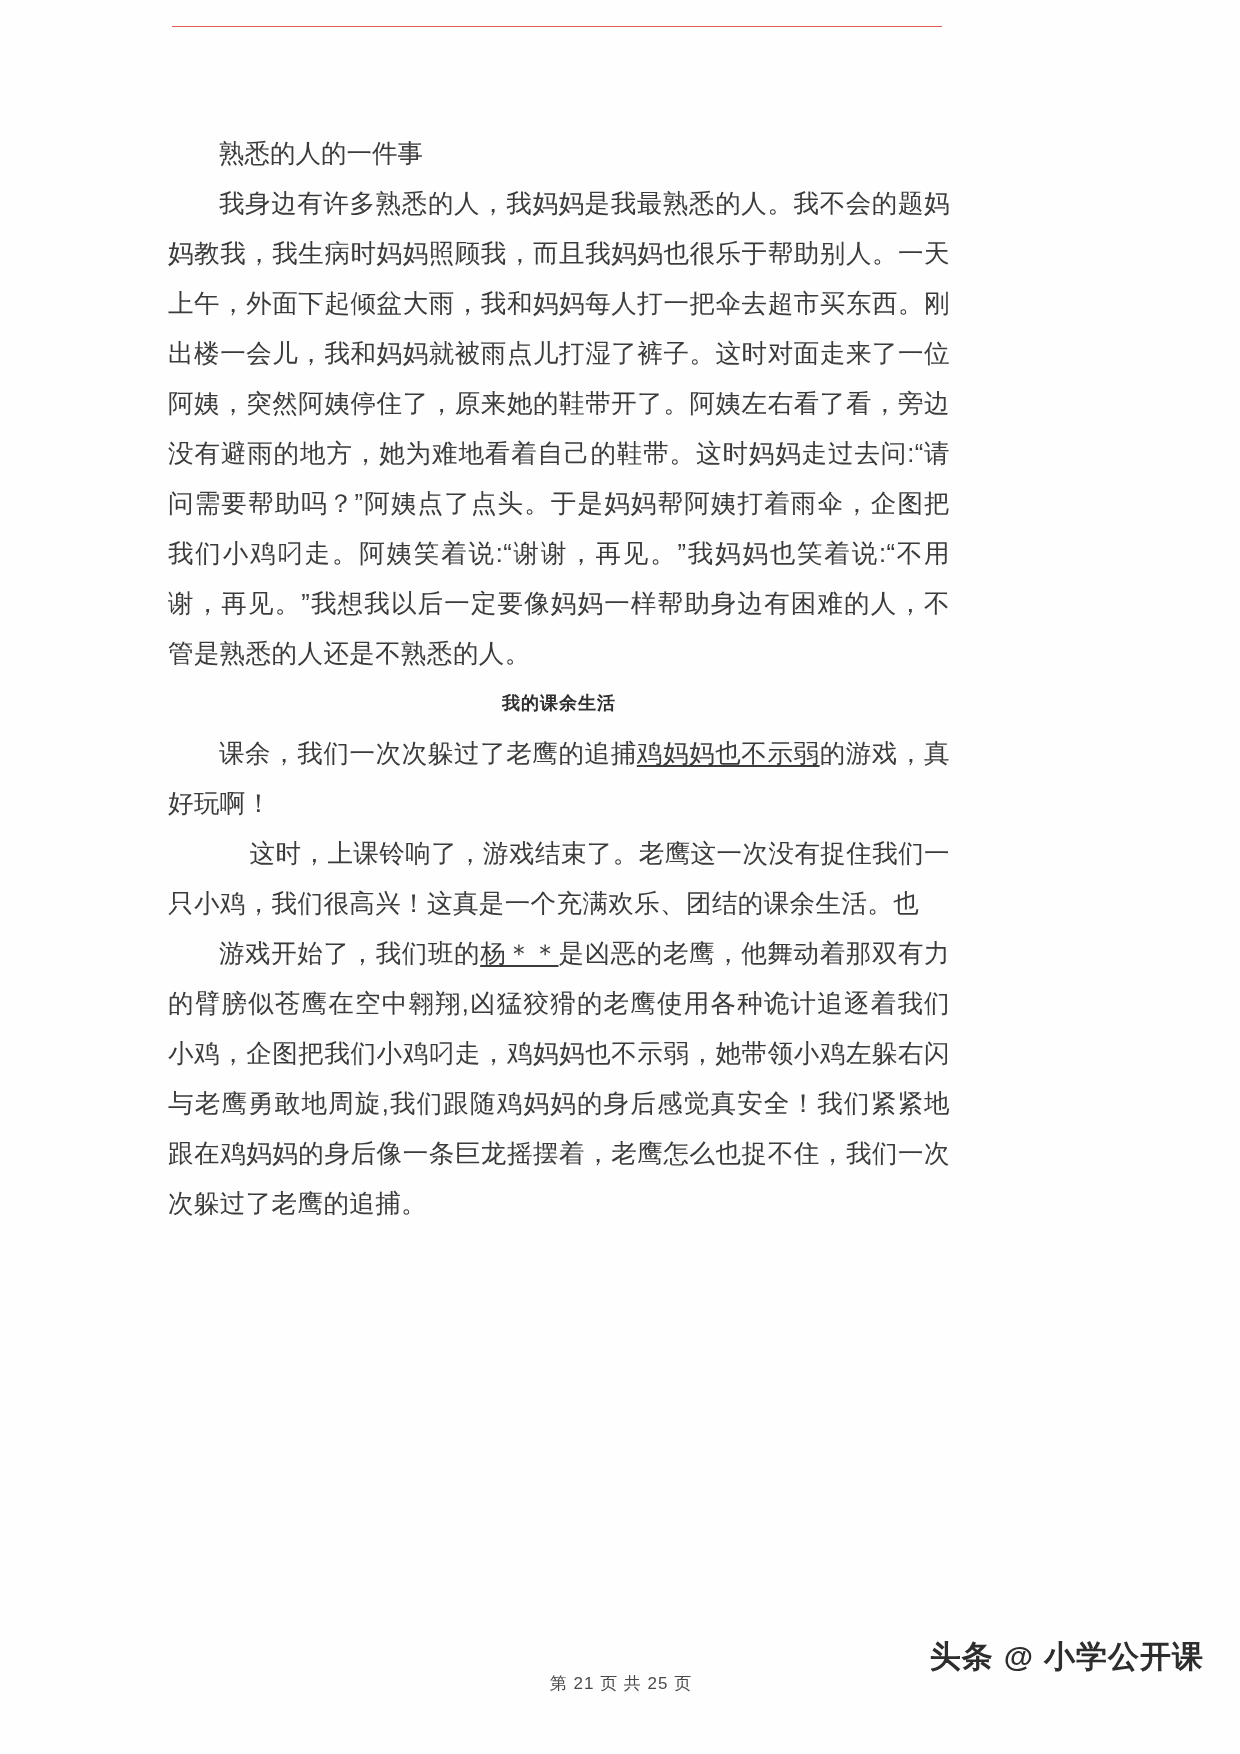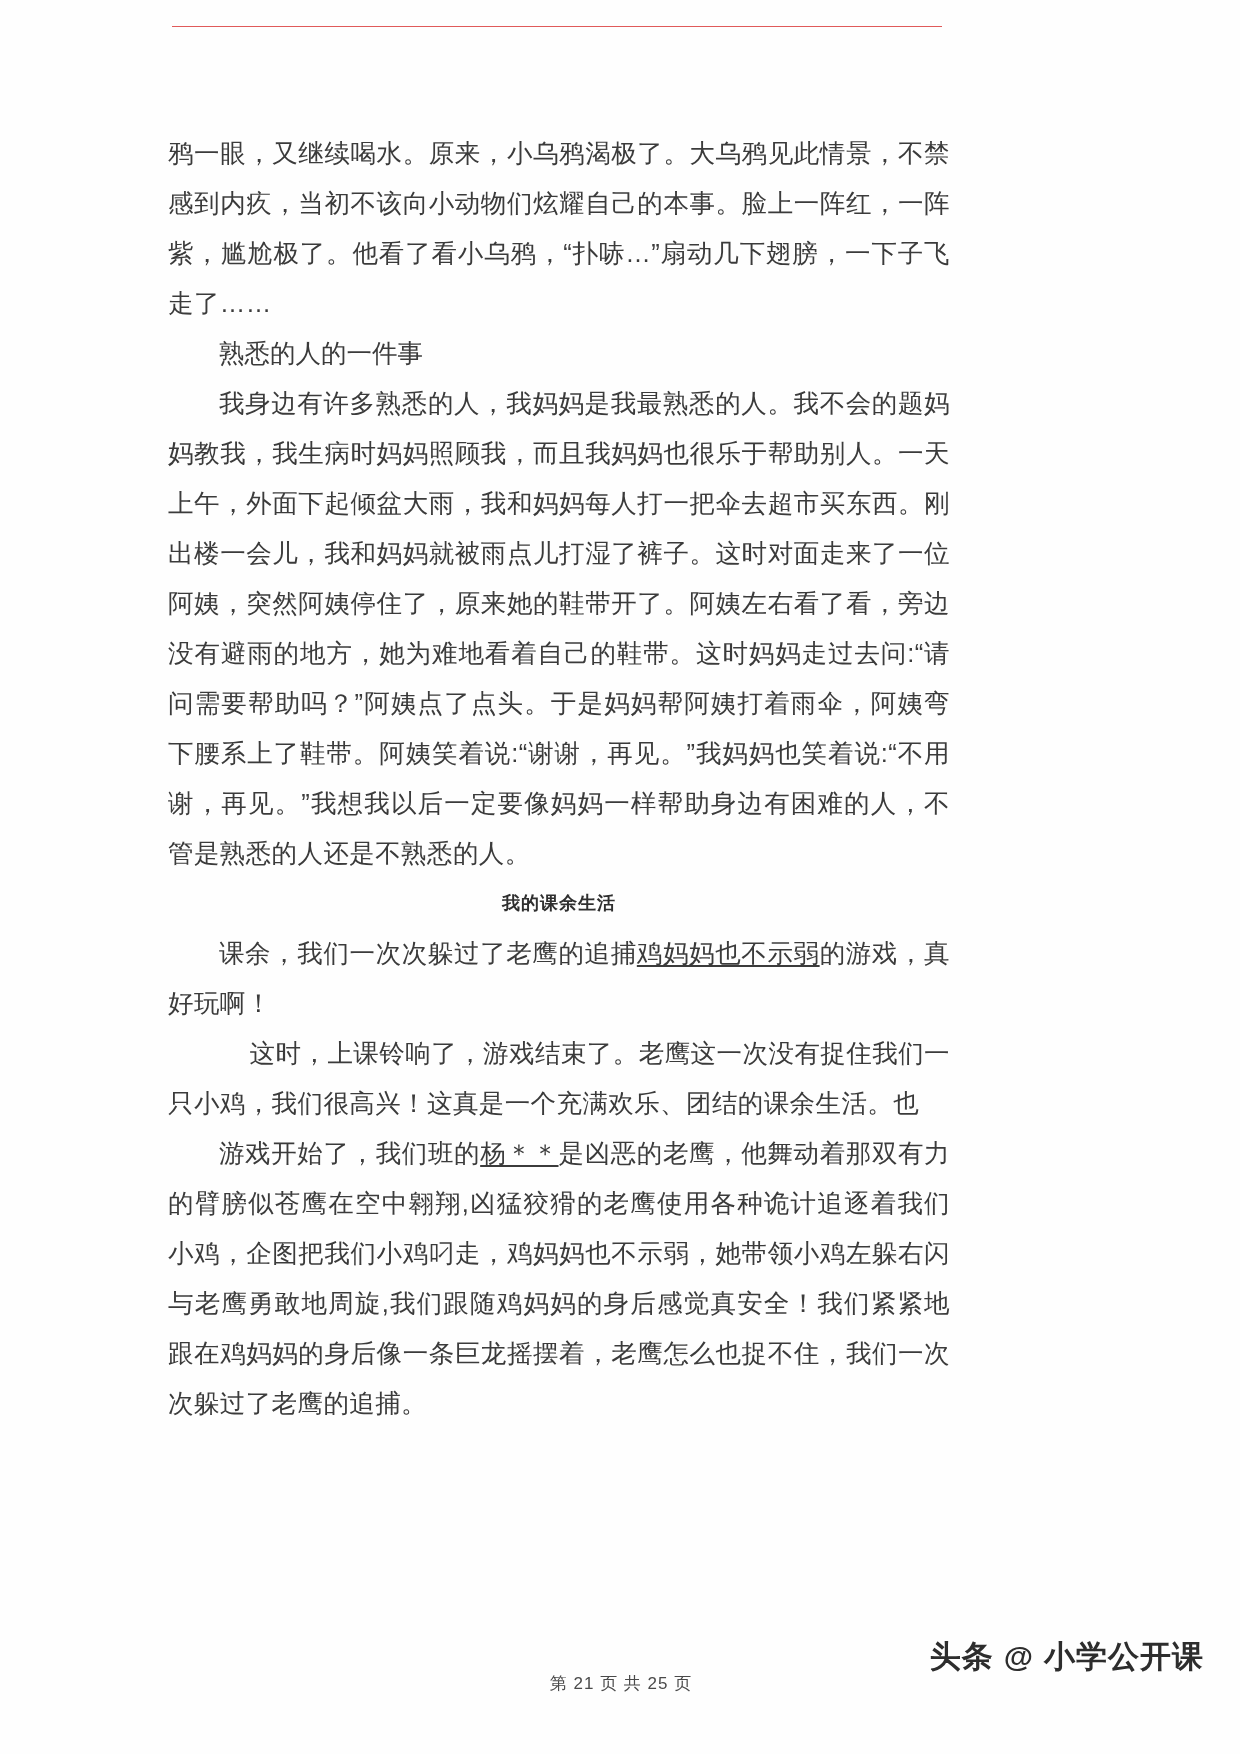--- a/index.html
+++ b/index.html
@@ -110,25 +110,24 @@
 </style>
 </head>
 <body>
 
 <div class="page">
 
   <div class="header-rule"></div>
 
   <div class="content">
 
-    <p class="para">鸦一眼，又继续喝水。原来，小乌鸦渴极了。大乌鸦见此情景，不禁感到内疚，当初不该向小动物们炫耀自己的本事。脸上一阵红，一阵紫，尴尬极了。他看了看小乌鸦，“扑哧…”扇动几下翅膀，一下子飞走了……</p>
 
     <p class="subhead gap-sm">熟悉的人的一件事</p>
 
-    <p class="para indent-1">我身边有许多熟悉的人，我妈妈是我最熟悉的人。我不会的题妈妈教我，我生病时妈妈照顾我，而且我妈妈也很乐于帮助别人。一天上午，外面下起倾盆大雨，我和妈妈每人打一把伞去超市买东西。刚出楼一会儿，我和妈妈就被雨点儿打湿了裤子。这时对面走来了一位阿姨，突然阿姨停住了，原来她的鞋带开了。阿姨左右看了看，旁边没有避雨的地方，她为难地看着自己的鞋带。这时妈妈走过去问:“请问需要帮助吗？”阿姨点了点头。于是妈妈帮阿姨打着雨伞，阿姨弯下腰系上了鞋带。阿姨笑着说:“谢谢，再见。”我妈妈也笑着说:“不用谢，再见。”我想我以后一定要像妈妈一样帮助身边有困难的人，不管是熟悉的人还是不熟悉的人。</p>
+    <p class="para indent-1">我身边有许多熟悉的人，我妈妈是我最熟悉的人。我不会的题妈妈教我，我生病时妈妈照顾我，而且我妈妈也很乐于帮助别人。一天上午，外面下起倾盆大雨，我和妈妈每人打一把伞去超市买东西。刚出楼一会儿，我和妈妈就被雨点儿打湿了裤子。这时对面走来了一位阿姨，突然阿姨停住了，原来她的鞋带开了。阿姨左右看了看，旁边没有避雨的地方，她为难地看着自己的鞋带。这时妈妈走过去问:“请问需要帮助吗？”阿姨点了点头。于是妈妈帮阿姨打着雨伞，企图把我们小鸡叼走。阿姨笑着说:“谢谢，再见。”我妈妈也笑着说:“不用谢，再见。”我想我以后一定要像妈妈一样帮助身边有困难的人，不管是熟悉的人还是不熟悉的人。</p>
 
     <p class="center-head gap-lg">我的课余生活</p>
 
     <p class="para indent-1"><span>课余，我们一次次躲过了老鹰的追捕</span><span class="u">鸡妈妈也不示弱</span><span>的游戏，真好玩啊！</span></p>
 
     <p class="para indent-2">这时，上课铃响了，游戏结束了。老鹰这一次没有捉住我们一只小鸡，我们很高兴！这真是一个充满欢乐、团结的课余生活。也</p>
 
     <p class="para indent-1"><span>游戏开始了，我们班的</span><span class="u">杨＊＊</span><span>是凶恶的老鹰，他舞动着那双有力的臂膀似苍鹰在空中翱翔,凶猛狡猾的老鹰使用各种诡计追逐着我们小鸡，企图把我们小鸡叼走，鸡妈妈也不示弱，她带领小鸡左躲右闪与老鹰勇敢地周旋,我们跟随鸡妈妈的身后感觉真安全！我们紧紧地跟在鸡妈妈的身后像一条巨龙摇摆着，老鹰怎么也捉不住，我们一次次躲过了老鹰的追捕。</span></p>
 
   </div>

